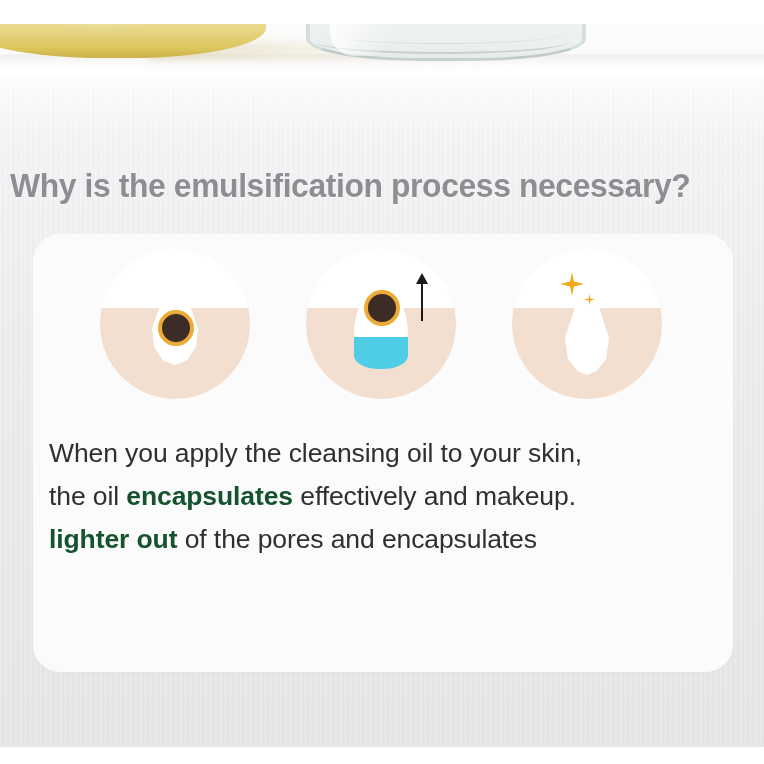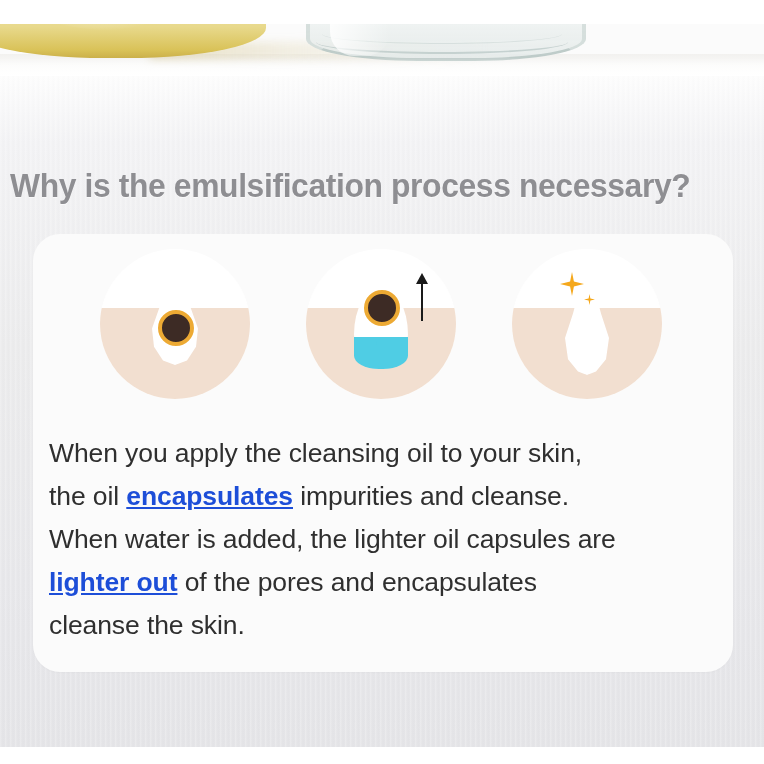--- a/index.html
+++ b/index.html
@@ -169,21 +169,21 @@
     clip-path:polygon(50% 0%, 58% 40%, 100% 50%, 58% 60%, 50% 100%, 42% 60%, 0% 50%, 42% 40%);
   }
 
   
   .body-copy{
     position:absolute;left:16px;top:198px;width:672px;
     font-size:26.5px;line-height:43px;color:#2f2f2f;
     letter-spacing:-0.1px;
   }
   .body-copy .line{white-space:nowrap;}
-  .hl{color:#1d4ed8;font-weight:700;text-decoration:underline;}
+  .hl{color:#14532d;font-weight:700;}
 </style>
 </head>
 <body>
 
 <div class="page">
 
   <div class="photo">
     <div class="photo-surface"></div>
     <div class="oil-shadow"></div>
     <div class="oil-bottle"></div>
@@ -229,20 +229,18 @@
         <div class="skin"></div>
         <div class="pore pore-c"></div>
         <div class="spark spark-lg"></div>
         <div class="spark spark-sm"></div>
       </div>
 
     </div>
 
     <div class="body-copy" id="body-copy">
         <div class="line"><span>When you apply the cleansing oil to your skin,</span></div>
-        <div class="line"><span>the oil </span><span class="hl">encapsulates</span><span> impurities and cleanse.</span></div>
-        <div class="line"><span>When water is added, the lighter oil capsules are</span></div>
+        <div class="line"><span>the oil </span><span class="hl">encapsulates</span><span> effectively and makeup.</span></div>
         <div class="line"><span class="hl">lighter out</span><span> of the pores and encapsulates</span></div>
-        <div class="line"><span>cleanse the skin.</span></div>
       </div>
   </div>
 
 </div>
 
 </body></html>

